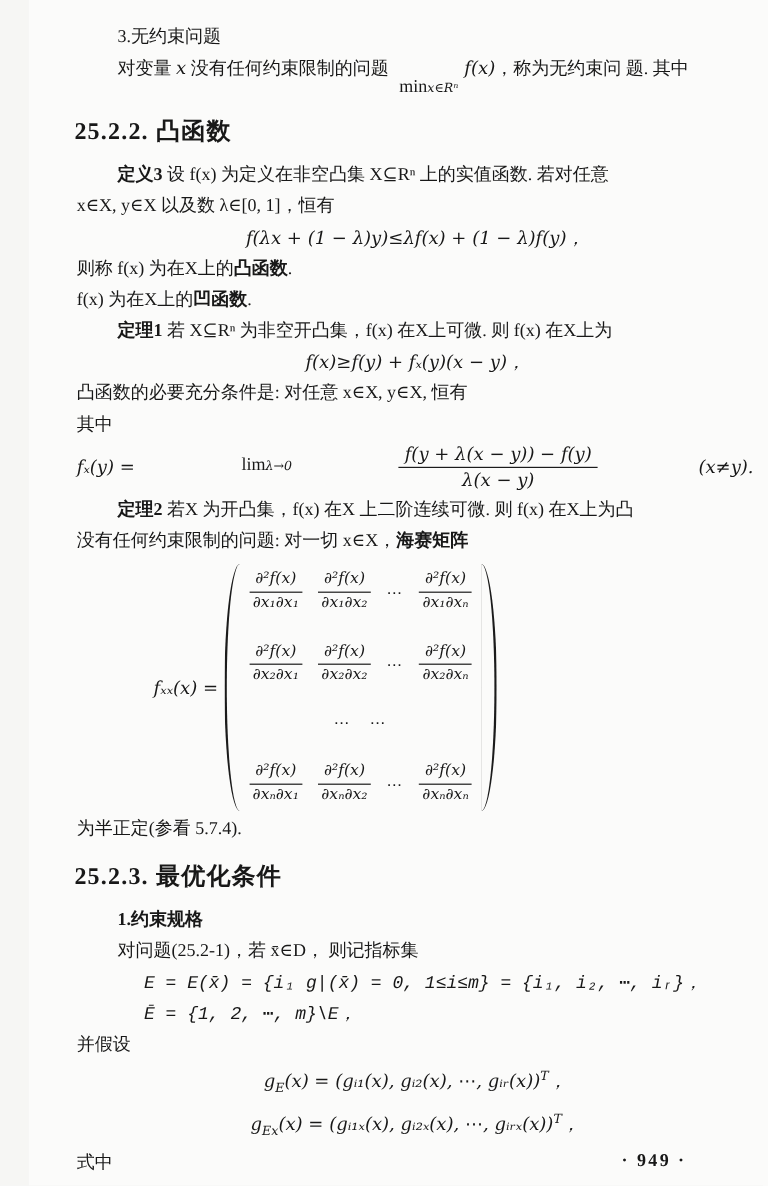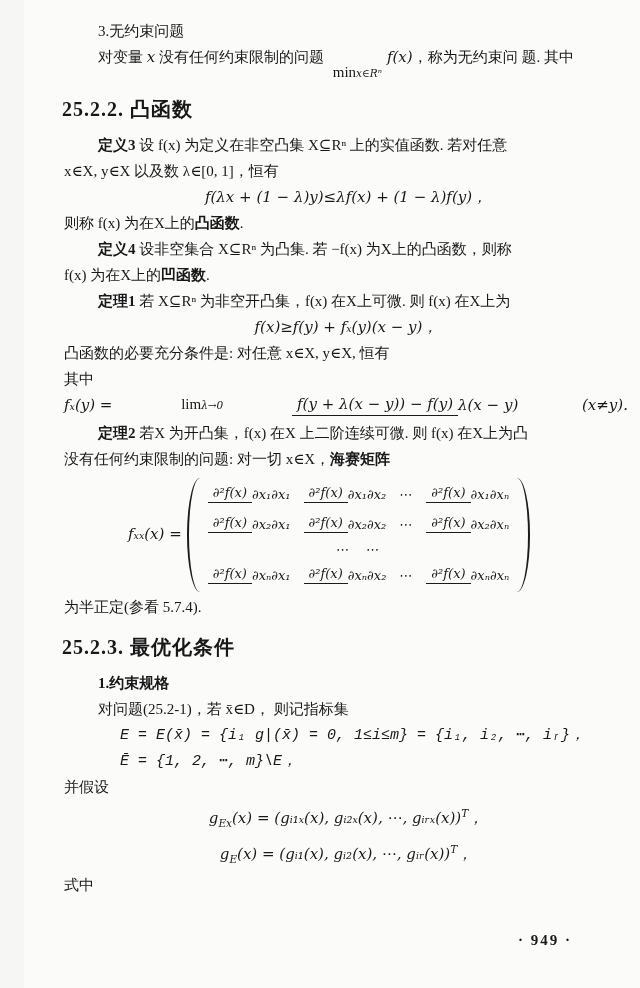--- a/index.html
+++ b/index.html
@@ -21,42 +21,42 @@
   h2.sec {
     font-size:20px; line-height:26px; font-weight:bold; letter-spacing:1px;
     margin:15px 0 12px -2px; white-space:pre;
   }
   
   .opstack { display:inline-flex; align-items:center;
              vertical-align:-15px; line-height:1.05; margin:0 5px; text-indent:0; }
   .opstack .opname { font-style:normal; letter-spacing:0; }
   .opstack .opsub { font-size:10.5px; line-height:12px; }
   
-  .frac { display:inline-flex; flex-direction:row; align-items:center;
+  .frac { display:inline-flex; flex-direction:column; align-items:center;
           vertical-align:middle; line-height:1.25; text-indent:0; }
   .frac .num { border-bottom:1.5px solid #1b1b1b; padding:0 5px 1px; }
   .frac .den { padding-top:1px; }
   .limline { display:flex; align-items:center; justify-content:space-between;
              gap:7px; margin:3px 0 5px; }
   
   .hess { display:flex; align-items:center; margin:7px 0 4px; padding-left:64px; }
   .hess-lhs { margin-right:5px; }
   .paren { align-self:stretch; width:13px; }
   .paren.l { border-left:2.2px solid #1b1b1b; border-radius:100% 0 0 100% / 50% 0 0 50%; margin-right:2px; }
   .paren.r { border-right:2.2px solid #1b1b1b; border-radius:0 100% 100% 0 / 0 50% 50% 0; margin-left:2px; }
-  .hgrid { display:flex; flex-direction:column; gap:7px; padding:5px 6px; }
+  .hgrid { display:flex; flex-direction:column; gap:25px; padding:5px 6px; }
   .hrow { display:flex; align-items:center; justify-content:center; gap:13px; }
   .hrow .frac { font-size:13px; }
   .mdots { font-size:13px; letter-spacing:1px; }
   .dotsrow { text-align:center; font-size:13px; letter-spacing:2px; line-height:14px; }
   .eqline { padding-left:56px;font-family:Liberation Mono, monospace; }
   .gline { text-align:center; }
   sub { font-size:10.5px; }
   sup { font-size:10.5px; }
-  .pageno { position:absolute; right:92px; bottom:36px; letter-spacing:2px; font-weight:bold; }
+  .pageno { position:absolute; right:92px; bottom:8px; letter-spacing:2px; font-weight:bold; }
 </style>
 </head>
 <body>
 
 <div class="page">
 
   <p class="ln indent">3.无约束问题</p>
 
   <p class="ln indent nowrap"><span>对变量 </span><span class="m">x</span><span> 没有任何约束限制的问题 </span><span class="opstack">
         <span class="opname">min</span>
@@ -66,21 +66,20 @@
 
   <h2 class="sec">25.2.2. 凸函数</h2>
 
   <p class="ln indent nowrap"><b>定义3</b><span>  设 f(x) 为定义在非空凸集 X⊆Rⁿ 上的实值函数.  若对任意</span></p>
   <p class="ln nowrap">x∈X, y∈X 以及数 λ∈[0, 1]，恒有</p>
 
   <p class="ln center m nowrap">f(λx + (1 − λ)y)≤λf(x) + (1 − λ)f(y)，</p>
 
   <p class="ln nowrap"><span>则称 f(x) 为在X上的</span><b>凸函数</b><span>.</span></p>
 
-  <p class="ln indent nowrap"><b>定义4</b><span>  设非空集合 X⊆Rⁿ 为凸集.  若 −f(x) 为X上的凸函数，则称</span></p>
   <p class="ln nowrap"><span>f(x) 为在X上的</span><b>凹函数</b><span>.</span></p>
 
   <p class="ln indent nowrap"><b>定理1</b><span>  若 X⊆Rⁿ 为非空开凸集，f(x) 在X上可微.  则 f(x) 在X上为</span></p>
   <p class="ln center m nowrap">f(x)≥f(y) + fₓ(y)(x − y)，</p>
 
   <p class="ln nowrap">凸函数的必要充分条件是: 对任意 x∈X, y∈X, 恒有</p>
 
   <p class="ln nowrap">其中</p>
 
   <div class="limline nowrap">
@@ -158,19 +157,19 @@
   <h2 class="sec">25.2.3. 最优化条件</h2>
 
   <p class="ln indent nowrap"><b>1.约束规格</b></p>
   <p class="ln indent nowrap">对问题(25.2-1)，若 x̄∈D， 则记指标集</p>
 
   <p class="ln eqline m nowrap">E = E(x̄) = {i₁ g|(x̄) = 0, 1≤i≤m} = {i₁, i₂, ⋯, iᵣ}，</p>
   <p class="ln eqline m nowrap">Ē = {1, 2, ⋯, m}\E，</p>
 
   <p class="ln nowrap">并假设</p>
 
+  <p class="ln gline m nowrap"><span>g</span><sub>E</sub><span>(x) = (gᵢ₁(x), gᵢ₂(x), ⋯, gᵢᵣ(x))</span><sup>T</sup><span>，</span></p>
   <p class="ln gline m nowrap"><span>g</span><sub>Ex</sub><span>(x) = (gᵢ₁ₓ(x), gᵢ₂ₓ(x), ⋯, gᵢᵣₓ(x))</span><sup>T</sup><span>，</span></p>
-  <p class="ln gline m nowrap"><span>g</span><sub>E</sub><span>(x) = (gᵢ₁(x), gᵢ₂(x), ⋯, gᵢᵣ(x))</span><sup>T</sup><span>，</span></p>
 
   <p class="ln nowrap">式中</p>
 
   <div class="pageno">· 949 ·</div>
 </div>
 
 </body></html>

